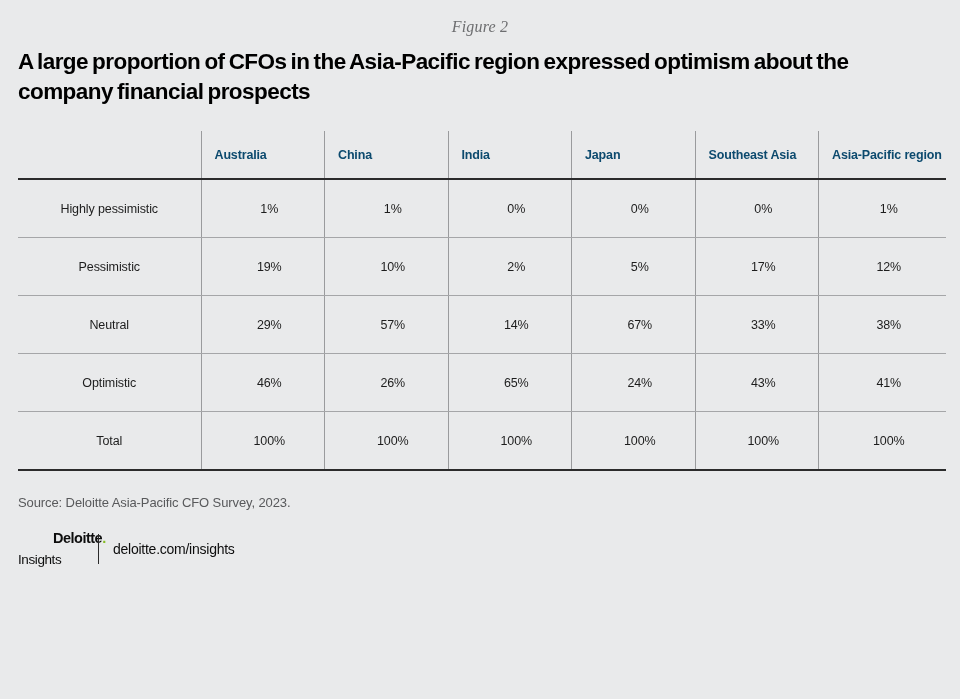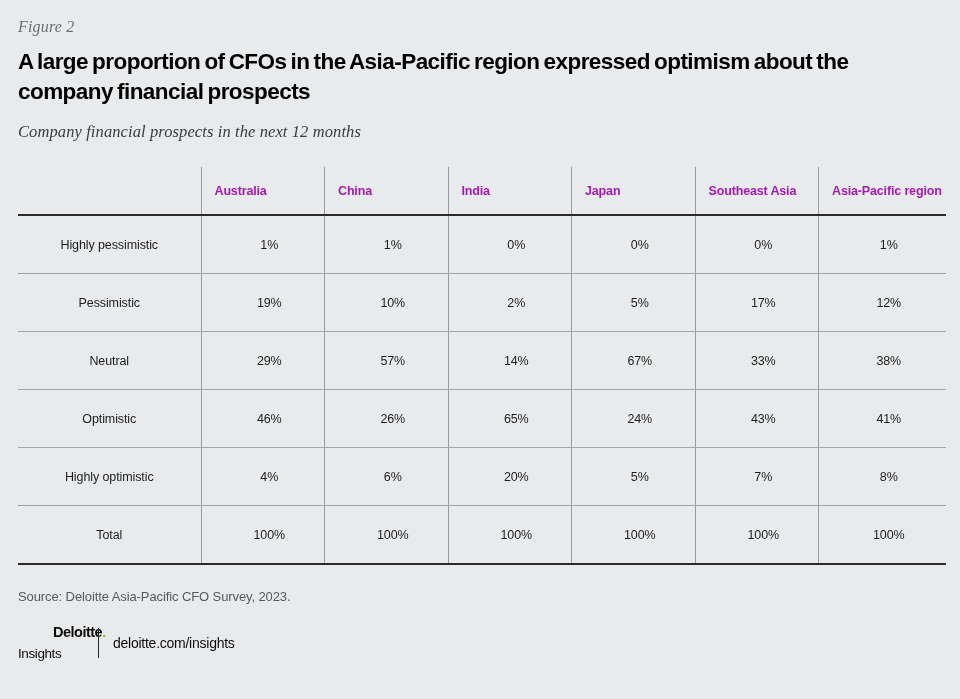--- a/index.html
+++ b/index.html
@@ -21,20 +21,21 @@
     box-sizing: border-box;
     padding: 0 18px;
   }
   .fig-label {
     font-family: "Liberation Serif", serif;
     font-style: italic;
     font-size: 16px;
     color: #6d6e70;
     padding-top: 18px;
     letter-spacing: .2px;
+    text-align: center;
   }
   .fig-title {
     font-family: "Liberation Sans", sans-serif;
     font-weight: bold;
     font-size: 22.5px;
     line-height: 1.32;
     color: #000000;
     margin-top: 11px;
     letter-spacing: -0.55px;
     max-width: 845px;
@@ -56,21 +57,21 @@
     border-collapse: collapse;
     table-layout: fixed;
   }
   table.data-table col.c-label { width: 183px; }
   table.data-table col.c-data  { width: 123.5px; }
   table.data-table col.c-last  { width: 127px; }
 
   thead th {
     font-size: 12.5px;
     font-weight: bold;
-    color: #a21caf;
+    color: #0c4a6e;
     text-align: left;
     vertical-align: middle;
     height: 47px;
     padding: 0 0 0 13px;
     border-bottom: 2.2px solid #2b2b2b;
     letter-spacing: -0.15px;
   }
   thead th.label-head {
     padding-left: 0;
     border-bottom: 2.2px solid #2b2b2b;
@@ -142,21 +143,20 @@
 </style>
 </head>
 <body>
 
 <div class="figure-wrap">
 
   <div class="fig-label">Figure 2</div>
 
   <div class="fig-title">A large proportion of CFOs in the Asia-Pacific region expressed optimism about the company financial prospects</div>
 
-  <div class="fig-subtitle">Company financial prospects in the next 12 months</div>
 
   <table class="data-table">
     <colgroup>
       <col class="c-label">
       <col class="c-data">
       <col class="c-data">
       <col class="c-data">
       <col class="c-data">
       <col class="c-data">
       <col class="c-last">
@@ -207,29 +207,20 @@
       <tr>
         <td class="row-label">Optimistic</td>
         <td class="divided">46%</td>
         <td class="divided">26%</td>
         <td class="divided">65%</td>
         <td class="divided">24%</td>
         <td class="divided">43%</td>
         <td class="divided">41%</td>
       </tr>
 
-      <tr>
-        <td class="row-label">Highly optimistic</td>
-        <td class="divided">4%</td>
-        <td class="divided">6%</td>
-        <td class="divided">20%</td>
-        <td class="divided">5%</td>
-        <td class="divided">7%</td>
-        <td class="divided">8%</td>
-      </tr>
 
       <tr>
         <td class="row-label">Total</td>
         <td class="divided">100%</td>
         <td class="divided">100%</td>
         <td class="divided">100%</td>
         <td class="divided">100%</td>
         <td class="divided">100%</td>
         <td class="divided">100%</td>
       </tr>

